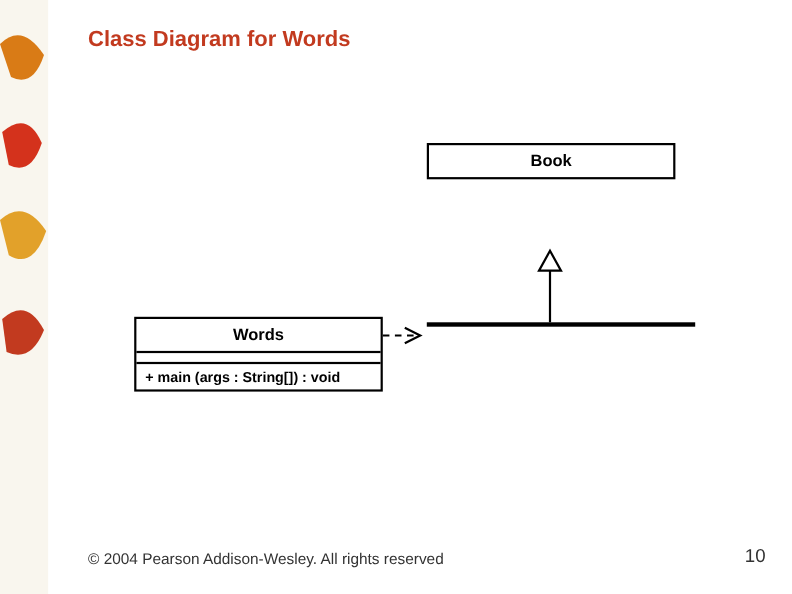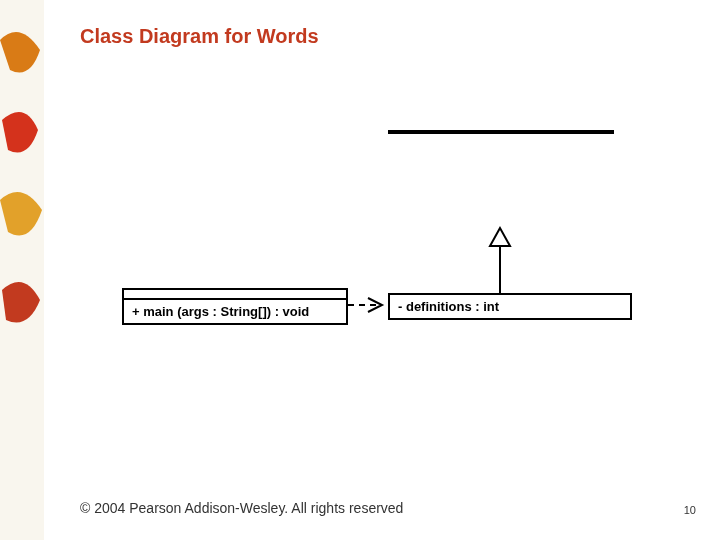--- a/index.html
+++ b/index.html
@@ -59,50 +59,51 @@
     left: 80px;
     bottom: 24px;
     font-size: 14px;
     color: #333;
     font-family: Arial, sans-serif;
   }
   .page-num {
     position: absolute;
     right: 24px;
     bottom: 24px;
-    font-size: 11px;
+    font-size: 17px;
     color: #333;
     font-family: Arial, sans-serif;
   }
   svg.connector { position: absolute; left: 0; top: 0; pointer-events: none; }
 </style>
 </head>
 <body>
 
 <svg class="sidebar-decoration" viewBox="0 0 44 540" preserveAspectRatio="none">
   <rect x="0" y="0" width="44" height="540" fill="#f9f6ee"></rect>
   <path d="M0 40 Q20 20 40 50 Q30 80 10 70 Z" fill="#d97b16"></path>
   <path d="M2 120 Q25 100 38 130 Q28 160 8 150 Z" fill="#d4321c"></path>
   <path d="M0 200 Q22 180 42 210 Q30 245 8 232 Z" fill="#e2a12a"></path>
   <path d="M2 290 Q24 270 40 300 Q28 330 6 320 Z" fill="#c23a1f"></path>
   <rect x="0" y="0" width="44" height="540" fill="url(#g)" opacity="0"></rect>
 </svg>
 
 <h1 class="title">Class Diagram for Words</h1>
 
 <div class="uml-box book-box">
+  <div class="uml-section uml-name">Book</div>
 </div>
 
 <div class="uml-box words-box">
+  <div class="uml-section uml-name">Words</div>
   <div class="uml-section uml-empty"></div>
   <div class="uml-section">+ main (args : String[]) : void</div>
 </div>
 
 <div class="uml-box dict-box">
-  <div class="uml-section">- definitions : int</div>
 </div>
 
 <svg class="connector" width="720" height="540">
 
   <line x1="500" y1="293" x2="500" y2="246" stroke="#000" stroke-width="2"></line>
   <polygon points="500,228 490,246 510,246" fill="#fff" stroke="#000" stroke-width="2"></polygon>
 
   <line x1="348" y1="305" x2="376" y2="305" stroke="#000" stroke-width="2" stroke-dasharray="6,5"></line>
   <polyline points="368,298 382,305 368,312" fill="none" stroke="#000" stroke-width="2"></polyline>
 </svg>

